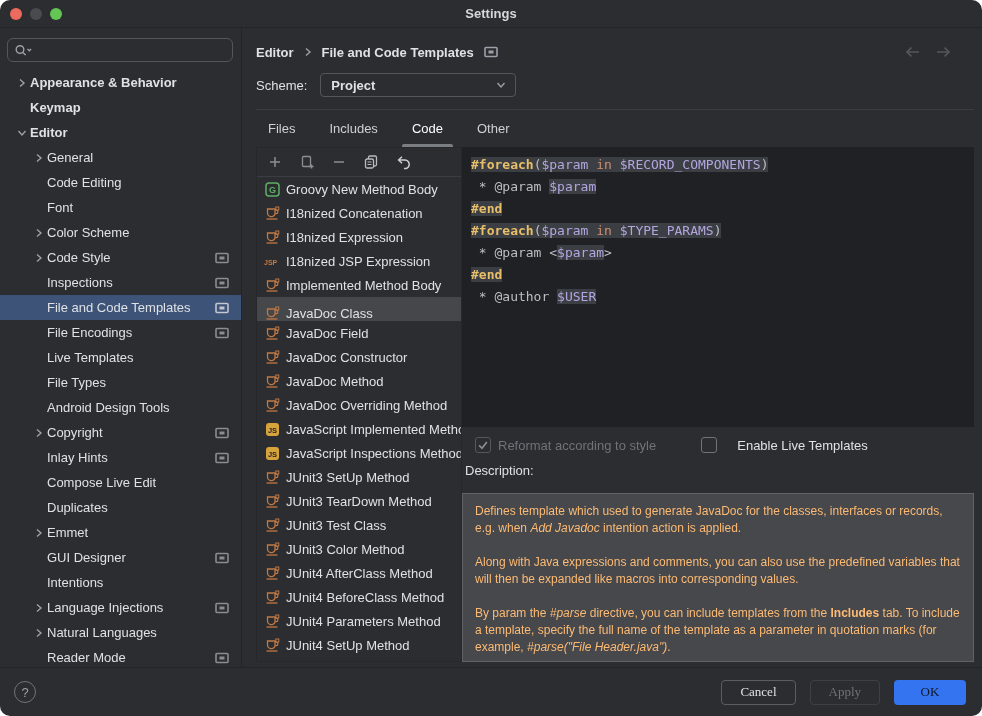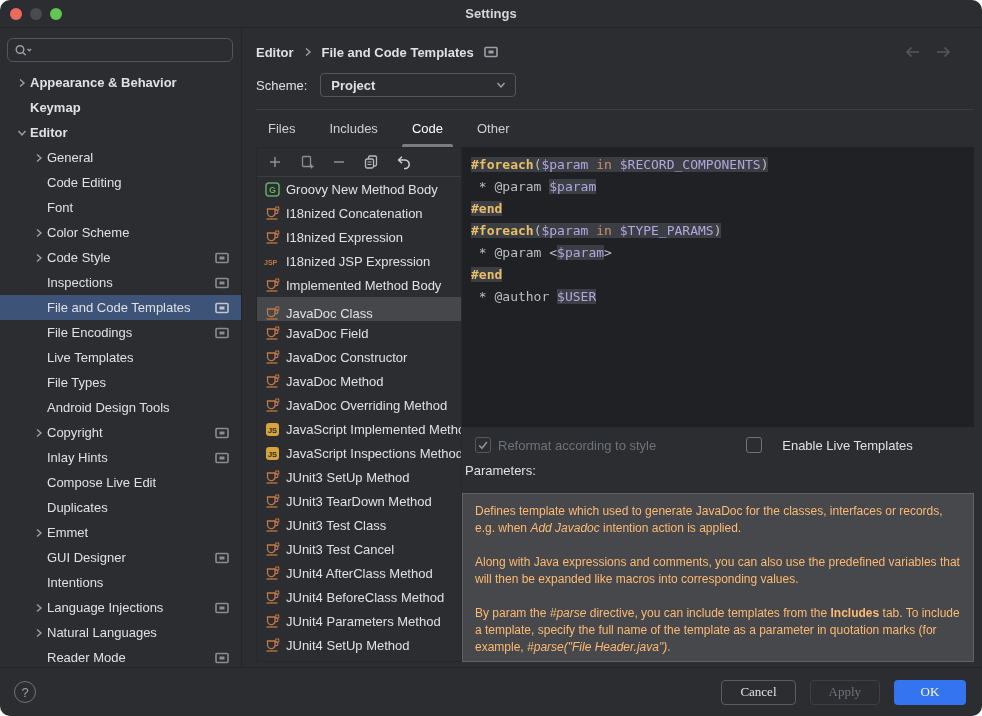--- a/index.html
+++ b/index.html
@@ -69,38 +69,38 @@
   .code-editor{height:280px;flex:0 0 280px;background:var(--editor-bg);padding:7px 0 0 9px;overflow:hidden;font-family:"DejaVu Sans Mono",monospace;font-size:13px;line-height:22px;}
   .code-line{white-space:pre;}
   .tk.d{color:var(--code-d);font-weight:bold;}
   .tk.k{color:var(--code-k);}
   .tk.v{color:var(--code-v);}
   .tk.p{color:var(--code-p);}
   .hlrun{background:var(--hl-bg);}
   .tk.hl{background:var(--hl-bg);}
   .opt-row{margin-top:9px;height:18px;display:flex;align-items:center;padding-left:13px;}
   .opt{display:flex;align-items:center;gap:7px;}
-  .opt + .opt{margin-left:90px;gap:20px;}
+  .opt + .opt{margin-left:45px;gap:20px;}
   .cbx{width:16px;height:16px;border:1px solid var(--txt-disabled);border-radius:3px;display:flex;align-items:center;justify-content:center;background:transparent;}
   .opt.disabled .cbx{border-color:#55585D;color:#8A8D92;}
   .opt.disabled .olbl{color:var(--txt-disabled);}
   .olbl{color:var(--txt);}
   .desc-label{margin-top:9px;padding-left:3px;color:var(--txt);}
   .desc-box{flex:1;margin-top:15px;background:var(--desc-bg);border:1px solid #5F6266;padding:9px 12px;overflow:hidden;color:#fdba74;font-size:12px;line-height:1.42;}
   .desc-box p{margin:0 0 17px 0;}
   .desc-box em{font-style:italic;}
   .desc-box strong{font-weight:bold;}
   
   .footer{height:49px;flex:0 0 49px;border-top:1px solid var(--border-dark);display:flex;align-items:center;padding:0 16px 0 14px;}
   .help{width:22px;height:22px;border:1.5px solid var(--txt-disabled);border-radius:50%;color:var(--txt-dim);display:flex;align-items:center;justify-content:center;font-size:13px;background:transparent;}
   .btns{margin-left:auto;display:flex;gap:14px;}
   .btn{height:25px;min-width:70px;padding:0 18px;border-radius:4px;font-size:13px;font-family:Liberation Serif, serif;display:flex;align-items:center;justify-content:center;background:transparent;cursor:default;}
   .btn.secondary{border:1px solid #5A5D63;color:var(--txt);}
   .btn.disabled{border:1px solid #3E4043;color:var(--txt-disabled);}
-  .btn.primary{border:none;background:var(--accent);color:#fef9c3;min-width:72px;}
+  .btn.primary{border:none;background:var(--accent);color:#0f172a;min-width:72px;}
   svg{display:block;}
 </style>
 </head>
 <body>
 
 <div class="window">
 
   <div class="titlebar">
     <div class="lights">
       <span class="light close"></span>
@@ -568,21 +568,21 @@
               </div>
               <div class="tpl-row">
                 <span class="ticon" style="display: flex; align-items: center;">
                   <svg width="15" height="15" viewBox="0 0 15 15">
                     <path d="M2.5 3h7.5v4.3a3.4 3.4 0 0 1-3.7 3.4A3.8 3.8 0 0 1 2.5 7z" fill="none" stroke="#C07845" stroke-width="1.3"></path>
                     <path d="M10 4.2h1.2a1.7 1.7 0 0 1 0 3.4H10" fill="none" stroke="#C07845" stroke-width="1.2"></path>
                     <path d="M1.5 13h11" stroke="#C07845" stroke-width="1.3"></path>
                     <rect x="10.8" y="1" width="3" height="3" fill="none" stroke="#C07845" stroke-width="1"></rect>
                   </svg>
                 </span>
-                <span>JUnit3 Test Cancel</span>
+                <span>JUnit3 Color Method</span>
               </div>
               <div class="tpl-row">
                 <span class="ticon" style="display: flex; align-items: center;">
                   <svg width="15" height="15" viewBox="0 0 15 15">
                     <path d="M2.5 3h7.5v4.3a3.4 3.4 0 0 1-3.7 3.4A3.8 3.8 0 0 1 2.5 7z" fill="none" stroke="#C07845" stroke-width="1.3"></path>
                     <path d="M10 4.2h1.2a1.7 1.7 0 0 1 0 3.4H10" fill="none" stroke="#C07845" stroke-width="1.2"></path>
                     <path d="M1.5 13h11" stroke="#C07845" stroke-width="1.3"></path>
                     <rect x="10.8" y="1" width="3" height="3" fill="none" stroke="#C07845" stroke-width="1"></rect>
                   </svg>
                 </span>
@@ -640,21 +640,21 @@
                     <polyline points="2.5,7.5 5.8,10.8 11.5,3.5" fill="none" stroke="#8A8D92" stroke-width="2"></polyline>
                   </svg>
                 </span>
               <span class="olbl">Reformat according to style</span>
             </div>
             <div class="opt">
               <span class="cbx" id="cbx-live"></span>
               <span class="olbl">Enable Live Templates</span>
             </div>
           </div>
-          <div class="desc-label">Parameters:</div>
+          <div class="desc-label">Description:</div>
           <div class="desc-box" id="desc-box">
               <p><span>Defines template which used to generate JavaDoc for the classes, interfaces or records, e.g. when </span><em>Add Javadoc</em><span> intention action is applied.</span></p>
               <p><span>Along with Java expressions and comments, you can also use the predefined variables that will then be expanded like macros into corresponding values.</span></p>
               <p><span>By param the </span><em>#parse</em><span> directive, you can include templates from the </span><strong>Includes</strong><span> tab. To include a template, specify the full name of the template as a parameter in quotation marks (for example, </span><em>#parse("File Header.java")</em><span>.</span></p>
             </div>
         </div>
       </div>
 
     </section>
   </div>

